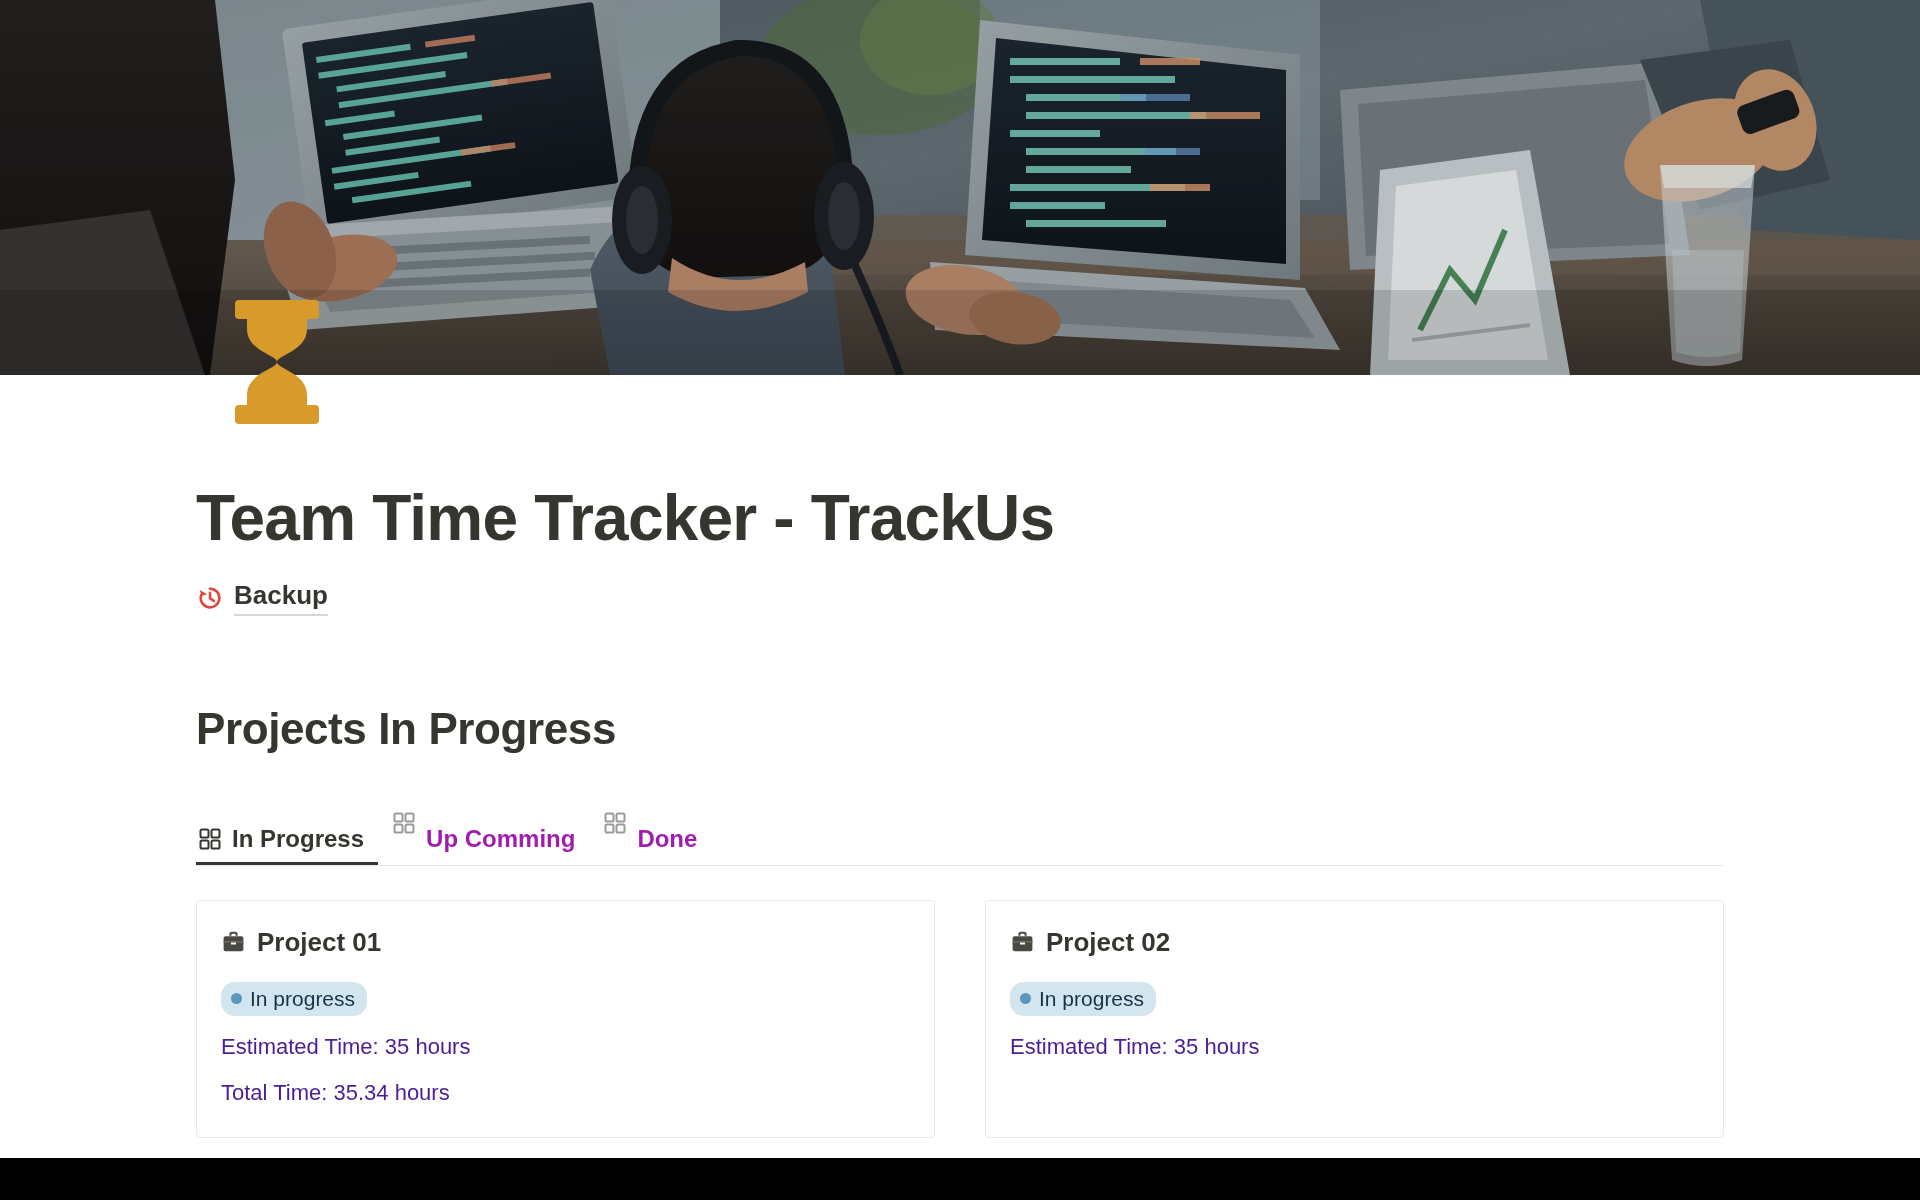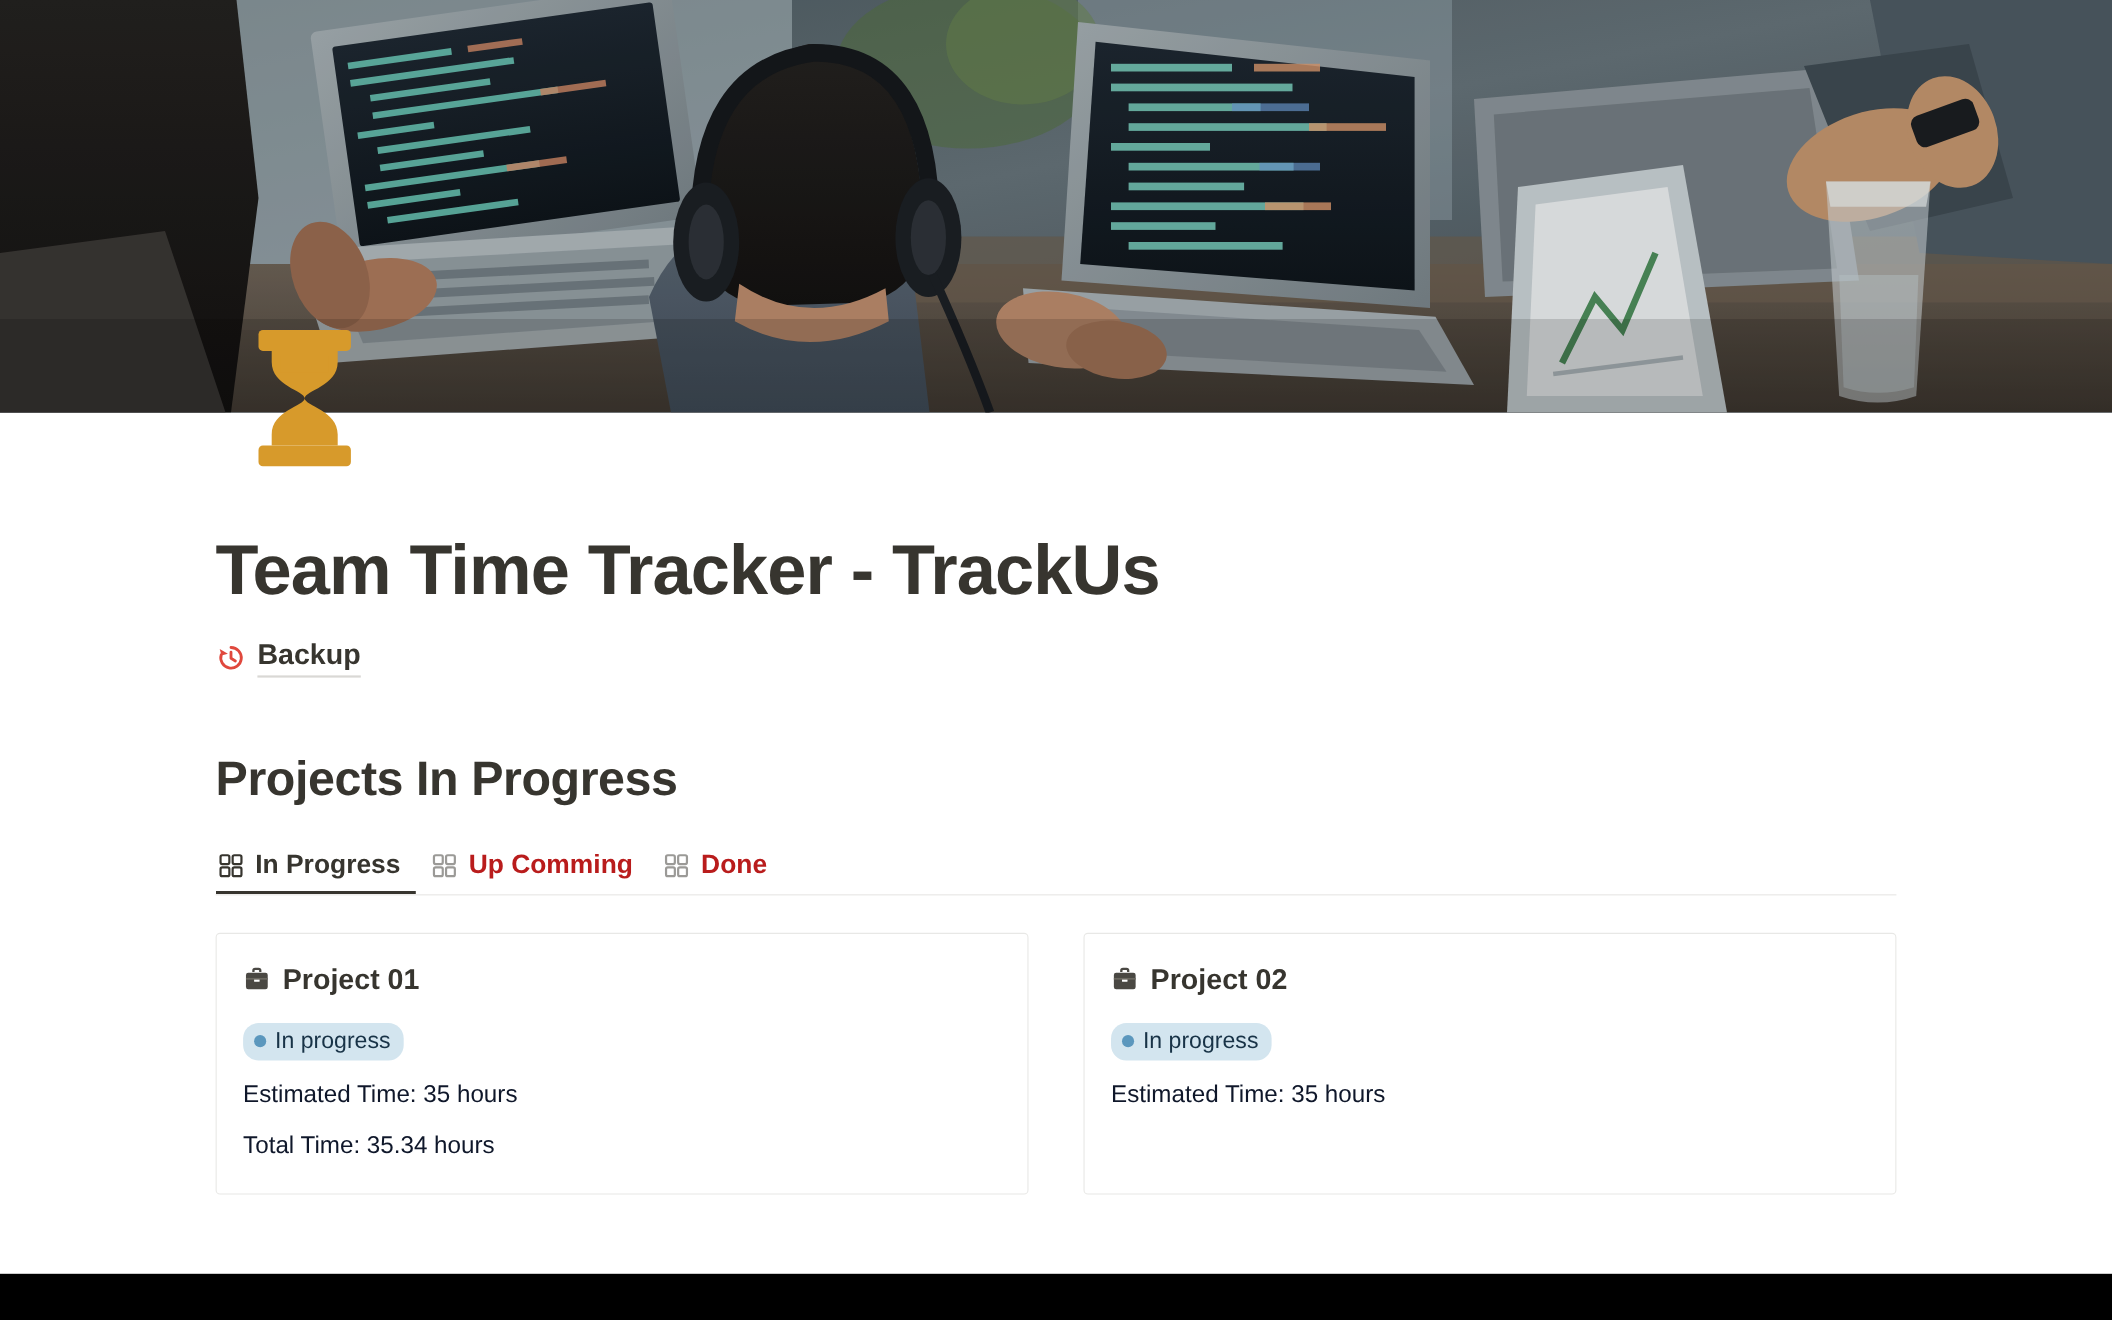--- a/index.html
+++ b/index.html
@@ -84,21 +84,21 @@
     font-size: 26px;
     font-weight: 700;
     color: #37352f;
     border-bottom: 2px solid #d9d8d5;
     padding-bottom: 3px;
     line-height: 1.15;
   }
 
   
   .section-heading {
-    margin-top: 68px;
+    margin-top: 88px;
     font-size: 44px;
     font-weight: 700;
     letter-spacing: -0.4px;
     color: #37352f;
     line-height: 1.15;
   }
 
   
   .tabs {
     margin-top: 36px;
@@ -115,21 +115,21 @@
     gap: 10px;
     padding: 4px 14px 12px 14px;
     cursor: pointer;
     white-space: nowrap;
   }
   .tab:first-child { padding-left: 2px; }
   .tab-icon { width: 24px; height: 24px; flex: 0 0 24px; display: block; }
   .tab-label { font-size: 24px; font-weight: 600; line-height: 1.1; }
   .tab.active .tab-label { color: #37352f; }
   .tab.active { box-shadow: inset 0 -3px 0 0 #37352f; }
-  .tab.inactive .tab-label { color: #b91c1c; }
+  .tab.inactive .tab-label { color: #a21caf; margin-top: 32px; }
 
   
   .cards {
     margin-top: 34px;
     display: flex;
     gap: 50px;
   }
   .card {
     width: 768px;
     border: 1px solid #e8e8e6;
@@ -166,21 +166,21 @@
   .status-dot {
     width: 11px;
     height: 11px;
     border-radius: 50%;
     background: #5b97bd;
     flex: 0 0 11px;
   }
   .card-line {
     margin-top: 16px;
     font-size: 22px;
-    color: #0f172a;
+    color: #4c1d95;
     line-height: 1.35;
     white-space: nowrap;
   }
 
   
   .bottom-strip {
     position: absolute;
     left: 0;
     bottom: 0;
     width: 1920px;

